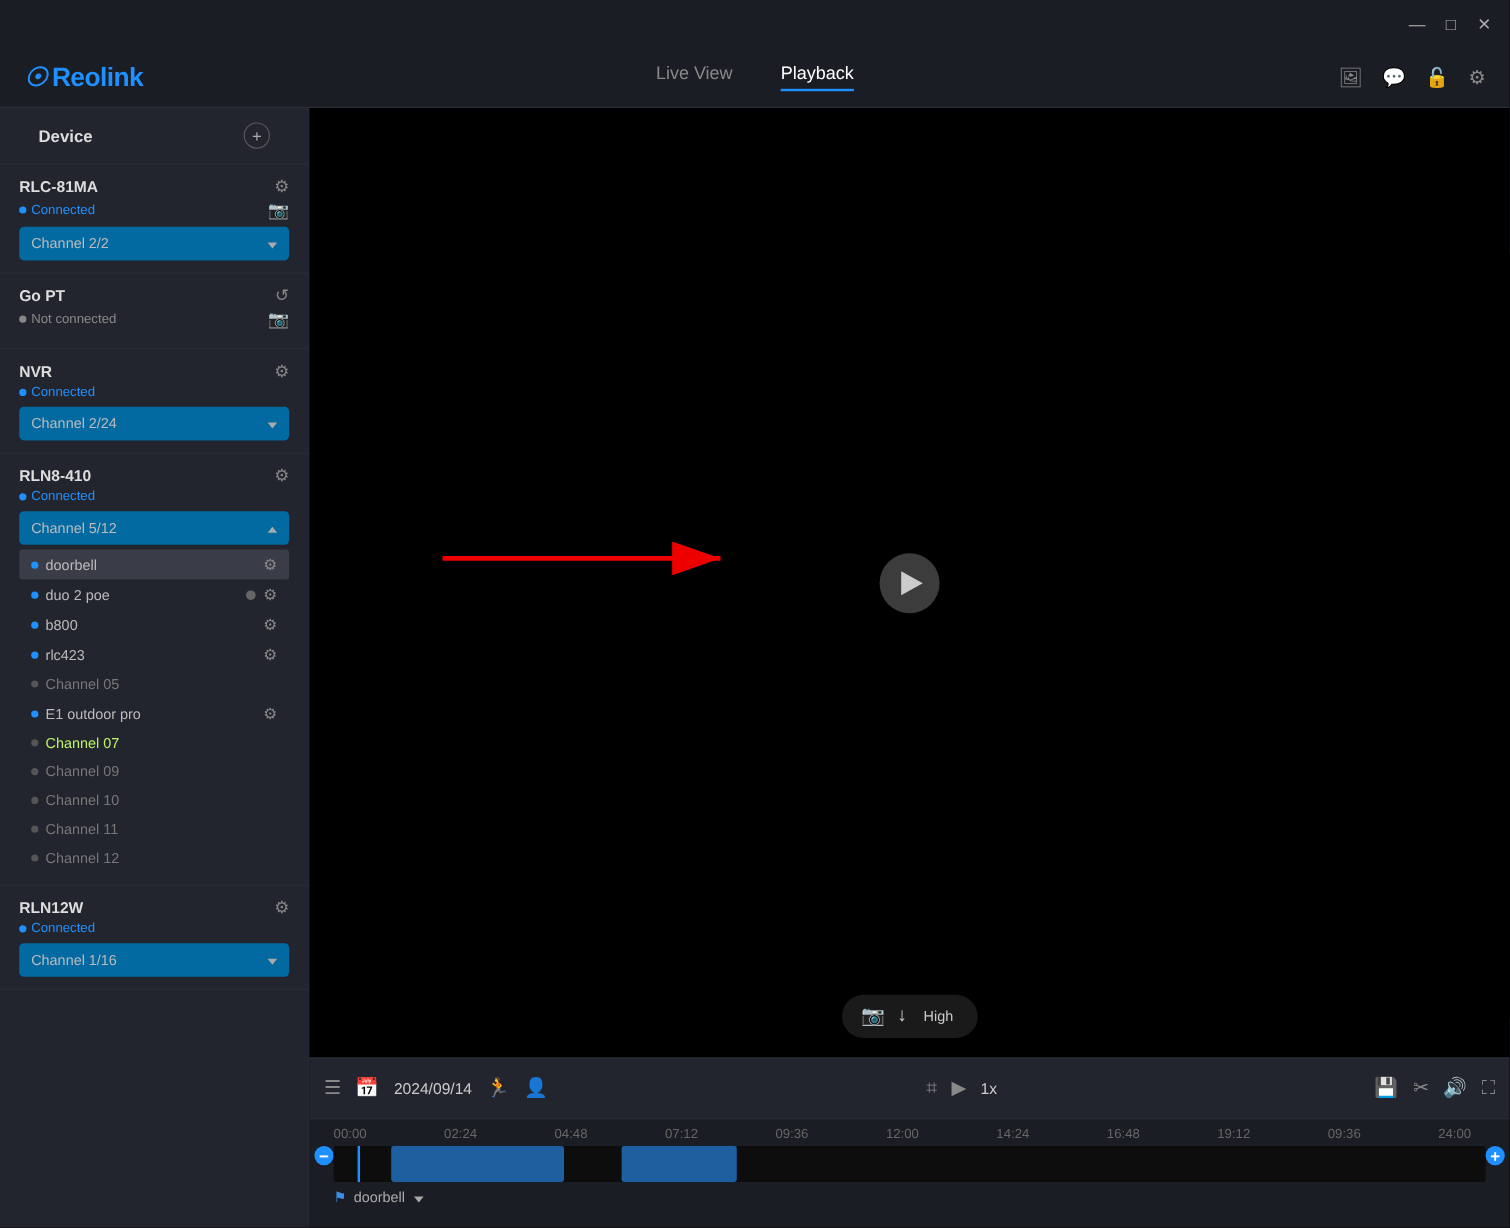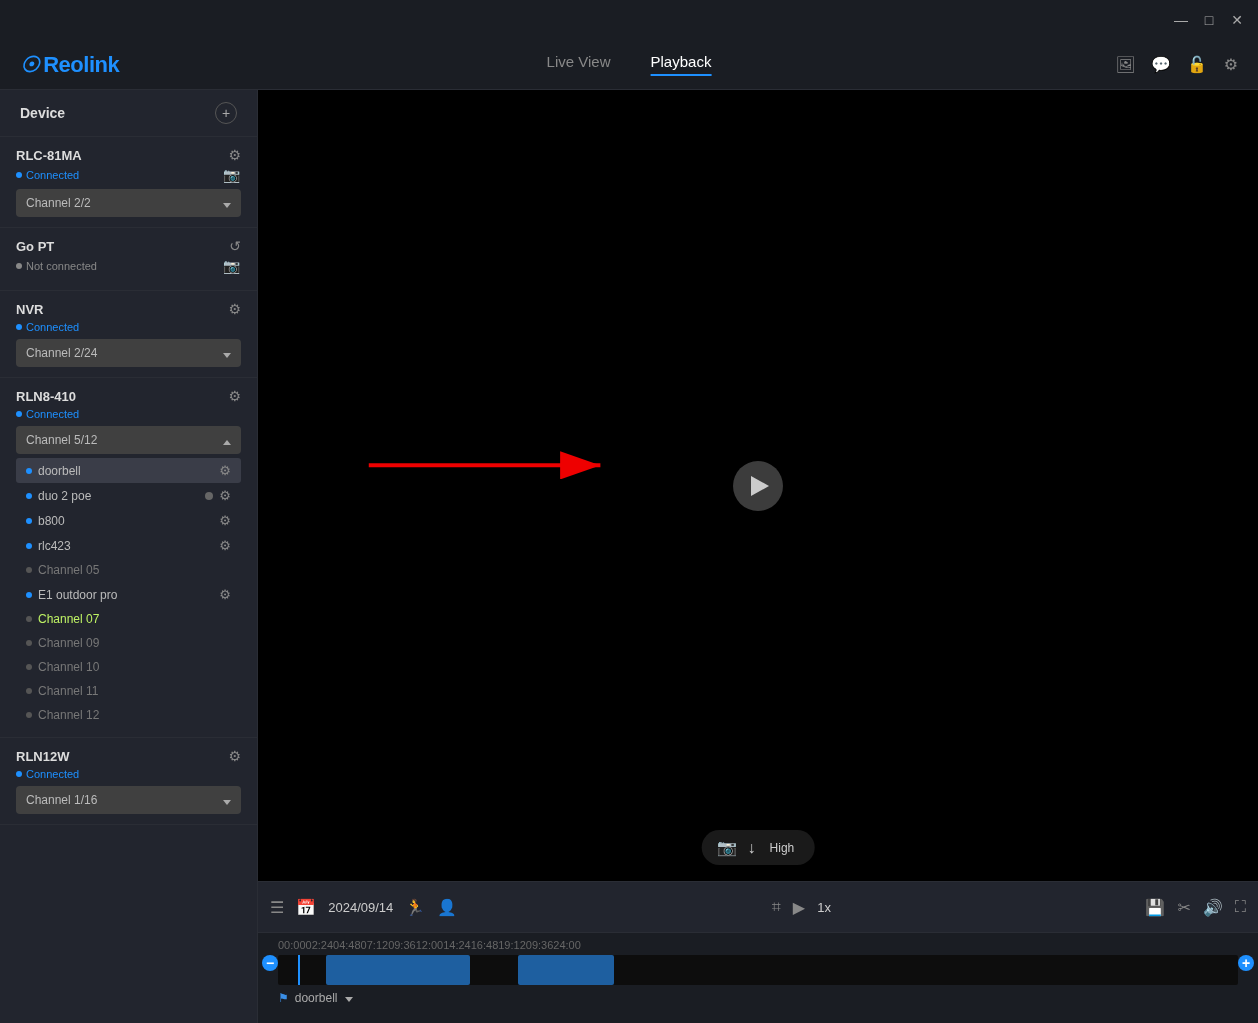--- a/index.html
+++ b/index.html
@@ -101,21 +101,21 @@
       border-right: 1px solid #2a2d35;
     }
     .sidebar::-webkit-scrollbar { width: 4px; }
     .sidebar::-webkit-scrollbar-track { background: #1a1d23; }
     .sidebar::-webkit-scrollbar-thumb { background: #444; }
 
     .device-header {
       display: flex;
       align-items: center;
       justify-content: space-between;
-      padding: 12px 20px;
+      padding: 12px 32px;
       border-bottom: 1px solid #2a2d35;
     }
     .device-header-title {
       font-size: 14px;
       font-weight: 600;
       color: #ddd;
     }
     .add-btn {
       width: 22px;
       height: 22px;
@@ -159,21 +159,21 @@
     }
     .status-dot.connected { background: #1e90ff; }
     .status-dot.not-connected { background: #888; }
     .status-text.connected { color: #1e90ff; }
     .status-text.not-connected { color: #888; }
 
     .channel-row {
       display: flex;
       align-items: center;
       justify-content: space-between;
-      background: #404040;
+      background: #0369a1;
       border-radius: 4px;
       padding: 5px 10px;
       cursor: pointer;
     }
     .channel-text {
       font-size: 12px;
       color: #bbb;
     }
     .gear-icon {
       color: #888;
@@ -332,21 +332,22 @@
 
     
     .timeline-area {
       height: 90px;
       background: #1a1d23;
       position: relative;
       overflow: hidden;
     }
     .timeline-scale {
       display: flex;
-      padding: 6px 20px 0 20px;
+      justify-content: space-between;
+      padding: 6px 32px 0 20px;
       font-size: 11px;
       color: #666;
     }
     .timeline-track {
       height: 30px;
       background: #0d0d0d;
       margin: 4px 20px;
       position: relative;
       border-radius: 2px;
     }

